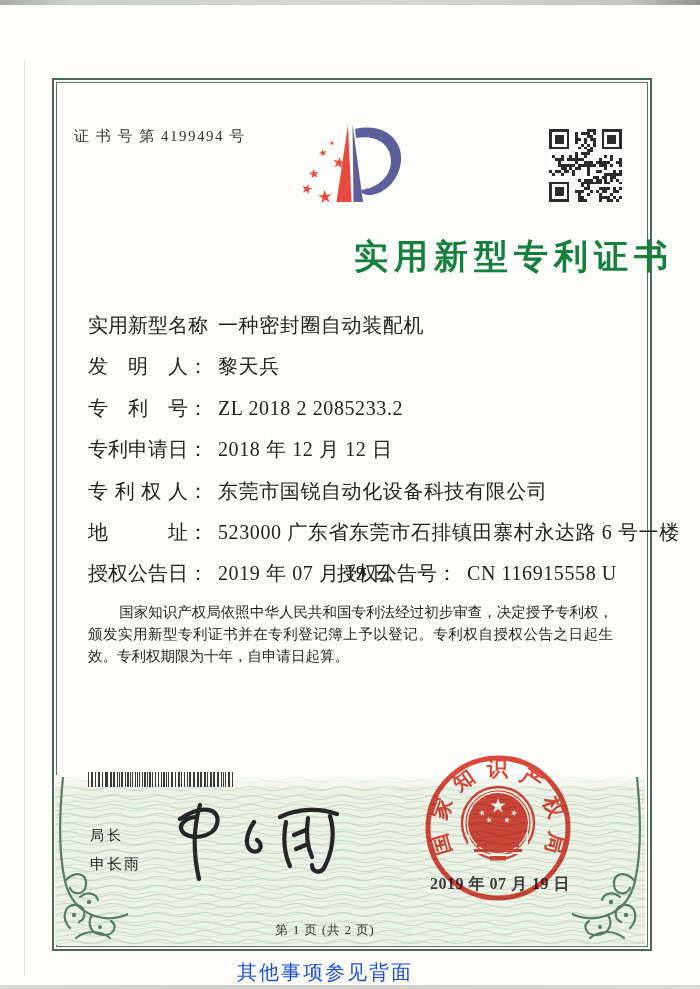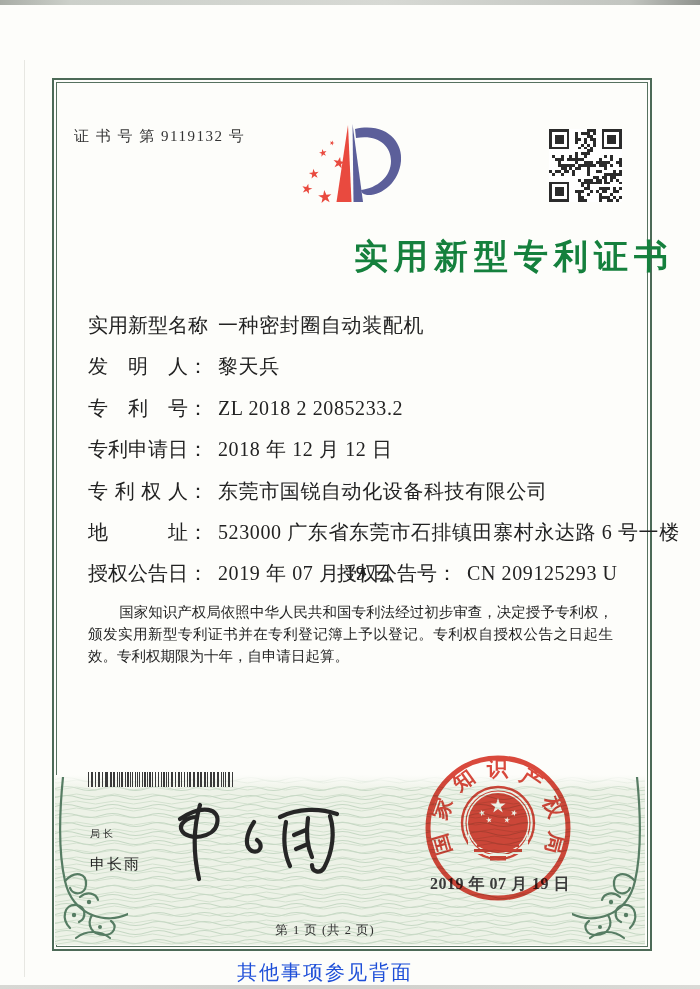--- a/index.html
+++ b/index.html
@@ -44,21 +44,21 @@
   .band{position:absolute;left:55px;top:775px;width:590px;height:170px;background:#edf2e7;}
   .band-fade{position:absolute;left:0;top:0;width:100%;height:16px;
     background:linear-gradient(#fdfdfa,rgba(253,253,250,0));}
   .waves{position:absolute;inset:0;}
   .corner-orn{position:absolute;bottom:1px;width:72px;height:167px;}
   .corner-orn.left{left:1px;}
   .corner-orn.right{right:1px;transform:scaleX(-1);}
 
   .barcode{position:absolute;left:88px;top:772px;width:150px;height:15px;}
 
-  .officer-title{position:absolute;left:90px;top:827px;font-size:10px;letter-spacing:3px;color:#222;
+  .officer-title{position:absolute;left:90px;top:827px;font-size:14px;letter-spacing:3px;color:#222;
     font-family:"Liberation Sans","DejaVu Sans",sans-serif;}
   .officer-name{position:absolute;left:90px;top:855px;font-size:15px;letter-spacing:2px;color:#222;
     font-family:"Liberation Sans","DejaVu Sans",sans-serif;}
   .signature{position:absolute;left:162px;top:789px;width:200px;height:100px;}
 
   .seal-date{position:absolute;left:418px;top:874px;width:164px;text-align:center;
     font-size:16px;font-weight:600;letter-spacing:.5px;color:#3a3a3a;}
   .seal{position:absolute;left:423px;top:753px;width:150px;height:150px;
     mix-blend-mode:multiply;opacity:.92;}
 
@@ -68,21 +68,21 @@
     font-size:20px;letter-spacing:2px;color:#1d4ed8;}
 </style>
 </head>
 <body>
 
 <div class="scan-top"></div>
 <div class="page-crease"></div>
 
 <div class="frame"></div>
 
-<div class="cert-no">证 书 号 第 9119132 号</div>
+<div class="cert-no">证 书 号 第 4199494 号</div>
 
 <div class="logo">
   <svg viewBox="0 0 104 86" width="104" height="86">
     <defs>
       <path id="star" d="M0,-1 L0.224,-0.309 0.951,-0.309 0.363,0.118 0.588,0.809 0,0.382 -0.588,0.809 -0.363,0.118 -0.951,-0.309 -0.224,-0.309 Z"></path>
     </defs>
     <path d="M56 8 C 88 1 104 22 102 40 C 100 62 82 75 68 74 C 64 73.5 62 71.5 62 69 C 78 67 92 56 92 40 C 92 24 78 13 57 17 Z" fill="#5c5f9a"></path>
     <path d="M53.5 3 L64 81 L54.5 81 Z" fill="#5c5f9a"></path>
     <path d="M49 4 L52.5 81 L37.5 81 Z" fill="#e94a3f"></path>
     <g fill="#e94a3f">
@@ -297,21 +297,21 @@
   </div>
   <div class="frow">
     <span class="flabel">专利权人</span><span class="colon">：</span><span class="fvalue">东莞市国锐自动化设备科技有限公司</span>
   </div>
   <div class="frow">
     <span class="flabel">地址</span><span class="colon">：</span><span class="fvalue">523000 广东省东莞市石排镇田寨村永达路 6 号一楼</span>
   </div>
   <div class="frow">
     <span class="flabel">授权公告日</span><span class="colon">：</span><span class="fvalue">2019 年 07 月 19 日</span>
     <span class="pair2">
-      <span class="flabel">授权公告号</span><span class="colon">：</span><span class="fvalue">CN 209125293 U</span>
+      <span class="flabel">授权公告号</span><span class="colon">：</span><span class="fvalue">CN 116915558 U</span>
     </span>
   </div>
 </div>
 
 <div class="body-text">
   <p>国家知识产权局依照中华人民共和国专利法经过初步审查，决定授予专利权，颁发实用新型专利证书并在专利登记簿上予以登记。专利权自授权公告之日起生效。专利权期限为十年，自申请日起算。</p>
 </div>
 
 <div class="band">
   <svg class="waves" width="100%" height="100%" preserveAspectRatio="none">

